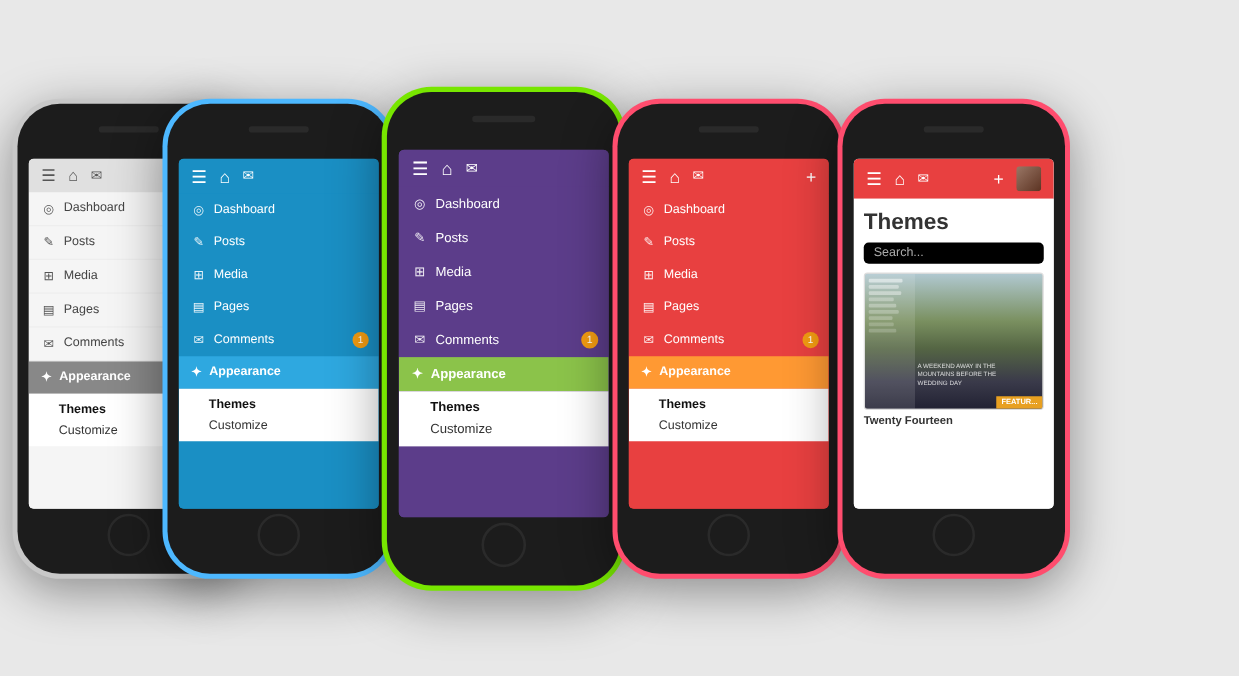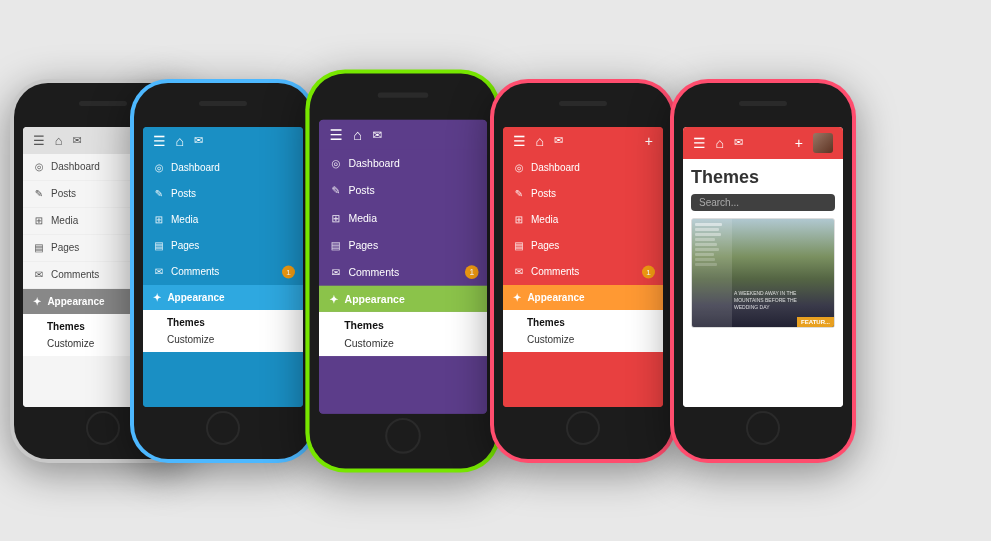--- a/index.html
+++ b/index.html
@@ -368,21 +368,21 @@
             <span class="toolbar-icon" style="font-size:11px;">✉</span>
             <span class="toolbar-icon" style="font-size:14px; margin-left:auto;">+</span>
 
             <div style="width:20px; height:20px; border-radius:3px; background:#8b6655; overflow:hidden; flex-shrink:0;">
               <div style="width:100%; height:100%; background:linear-gradient(135deg,#9a7766,#5c3322);"></div>
             </div>
           </div>
 
           <div style="flex:1; overflow:hidden; padding:8px; background:white;">
             <div style="font-size:18px; font-weight:bold; color:#333; margin-bottom:6px;">Themes</div>
-            <div style="background:#404040; border-radius:4px; padding:3px 8px; font-size:10px; color:#aaa; margin-bottom:7px;">Search...</div>
+            <div style="background:#000000; border-radius:4px; padding:3px 8px; font-size:10px; color:#aaa; margin-bottom:7px;">Search...</div>
 
             <div style="width:100%; height:110px; border-radius:3px; overflow:hidden; position:relative; background:#ccc; border:1px solid #ddd;">
 
               <div style="width:100%; height:100%; position:relative; overflow:hidden;">
 
                 <div style="position:absolute; inset:0; background:linear-gradient(180deg, #b0c8d0 0%, #7a9060 35%, #556644 55%, #3a3a4a 80%, #222233 100%);"></div>
 
                 <div style="position:absolute; left:0; top:0; bottom:0; width:40px; background:rgba(255,255,255,0.12); padding:4px 3px; display:flex; flex-direction:column; gap:2px;">
                   <div style="height:3px; background:rgba(255,255,255,0.5); border-radius:1px; width:80%;"></div>
                   <div style="height:3px; background:rgba(255,255,255,0.4); border-radius:1px; width:70%;"></div>
@@ -396,19 +396,20 @@
                 </div>
 
                 <div style="position:absolute; bottom:16px; right:3px; left:42px; font-size:5px; color:rgba(255,255,255,0.8); line-height:1.4; text-align:left;">
                   A WEEKEND AWAY IN THE<br>MOUNTAINS BEFORE THE<br>WEDDING DAY
                 </div>
 
                 <div style="position:absolute; bottom:0; right:0; background:#e8a020; color:white; font-size:6px; font-weight:bold; padding:2px 4px;">FEATUR...</div>
               </div>
             </div>
 
+            <div style="font-size:9px; color:#333; font-weight:bold; padding:3px 0;">Twenty Fourteen</div>
           </div>
         </div>
       </div>
     </div>
   </div>
 
 </div>
 
 </body></html>

